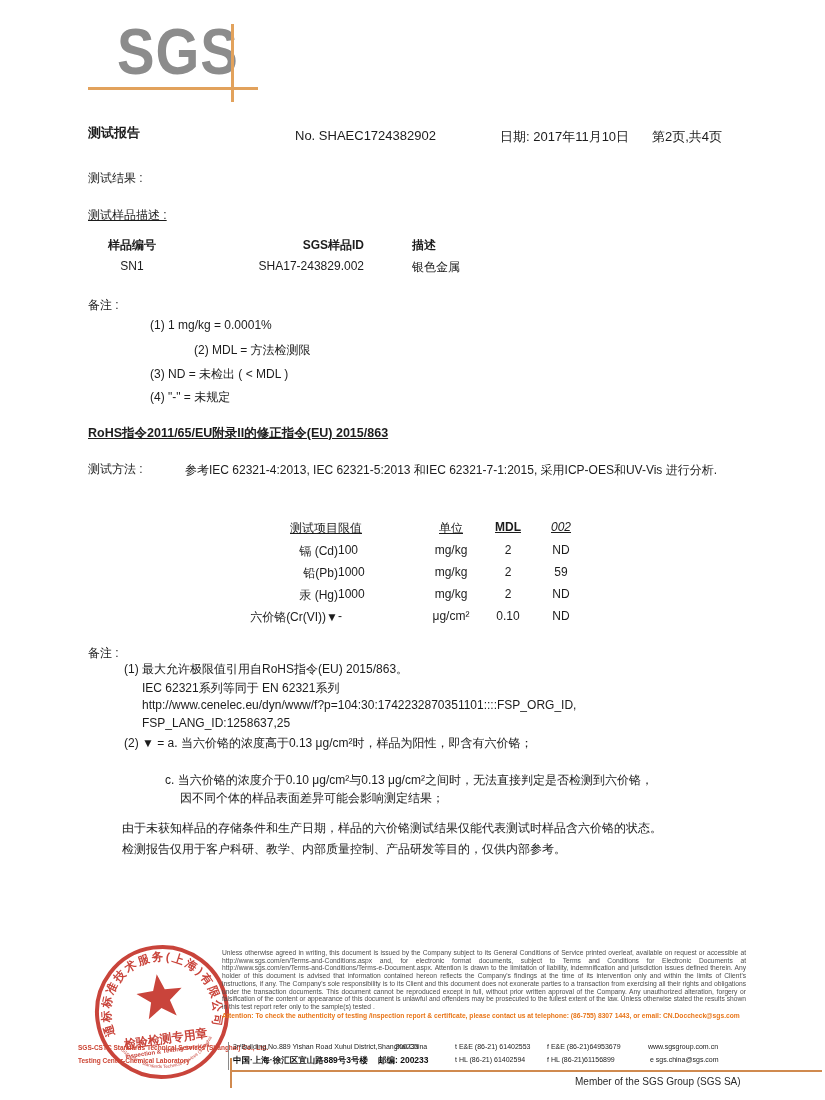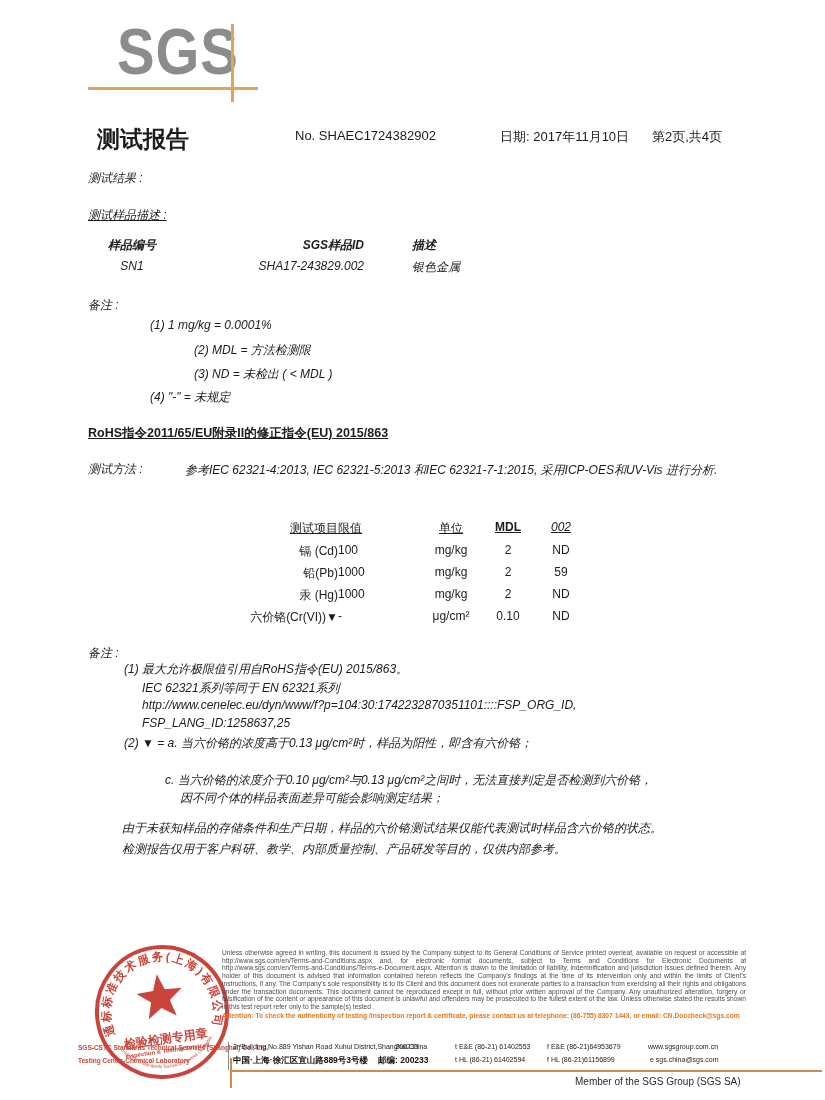--- a/index.html
+++ b/index.html
@@ -5,28 +5,28 @@
   html,body{margin:0;padding:0;}
   body{
     width:825px;height:1100px;background:#ffffff;
     font-family:"Liberation Sans","DejaVu Sans",sans-serif;
     color:#1c1c1c;
   }
   .page{position:relative;width:825px;height:1100px;background:#fff;overflow:hidden;}
   .abs{position:absolute;}
   .b{font-weight:bold;}
   .u{text-decoration:underline;}
-  .fs12{font-size:12px;font-style:italic;}
+  .fs12{font-size:12px;}
   
   .logo-text{left:117px;top:20px;font-size:64px;font-weight:bold;color:#8c8c8c;
              letter-spacing:1px;transform:scaleX(.88);transform-origin:left top;line-height:1;}
   .logo-hline{left:88px;top:87px;width:170px;height:3px;background:#e2a25c;}
   .logo-vline{left:231px;top:24px;width:3px;height:78px;background:#e2a25c;}
   
-  .report-title{left:88px;top:124px;font-size:23px;font-weight:bold;margin-left:9px;}
+  .report-title{left:88px;top:124px;font-size:13px;font-weight:bold;}
   .report-no{left:295px;top:128px;font-size:13px;}
   .report-date{left:500px;top:128px;font-size:13px;}
   .report-page{left:652px;top:128px;font-size:13px;}
   
   .sample-grid{left:84px;width:430px;display:grid;grid-template-columns:96px 140px 1fr;gap:44px;}
   .sg-c1{text-align:center;}
   .sg-c2{text-align:right;}
   .sg-c3{text-align:left;padding-left:4px;}
   
   .rt-row{left:88px;width:510px;display:grid;grid-template-columns:250px 74px 78px 36px 70px;font-size:12px;}
@@ -72,21 +72,21 @@
   </div>
   <div class="abs sample-grid fs12" style="top:259px;">
     <span class="sg-c1">SN1</span>
     <span class="sg-c2">SHA17-243829.002</span>
     <span class="sg-c3">银色金属</span>
   </div>
 
   <div class="abs fs12" style="left:88px;top:297px;">备注 :</div>
   <div class="abs fs12" style="left:150px;top:318px;">(1) 1 mg/kg = 0.0001%</div>
   <div class="abs fs12" style="left:158px;top:342px;margin-left:36px;">(2) MDL = 方法检测限</div>
-  <div class="abs fs12" style="left:150px;top:366px;margin-left:44px;">(3) ND = 未检出 ( &lt; MDL )</div>
+  <div class="abs fs12" style="left:150px;top:366px;">(3) ND = 未检出 ( &lt; MDL )</div>
   <div class="abs fs12" style="left:150px;top:389px;">(4) "-" = 未规定</div>
 
   <div class="abs b u" style="left:88px;top:425px;font-size:12.5px;">RoHS指令2011/65/EU附录II的修正指令(EU) 2015/863</div>
   <div class="abs fs12" style="left:88px;top:461px;">测试方法 :</div>
   <div class="abs fs12" style="left:185px;top:461px;width:614px;line-height:19px;">参考IEC 62321-4:2013, IEC 62321-5:2013 和IEC 62321-7-1:2015, 采用ICP-OES和UV-Vis 进行分析.</div>
 
   <div class="abs rt-row rt-head" style="top:520px;">
     <div class="rt-item"><span>测试项目</span></div>
     <div class="rt-limit"><span>限值</span></div>
     <div class="rt-unit"><span>单位</span></div>

